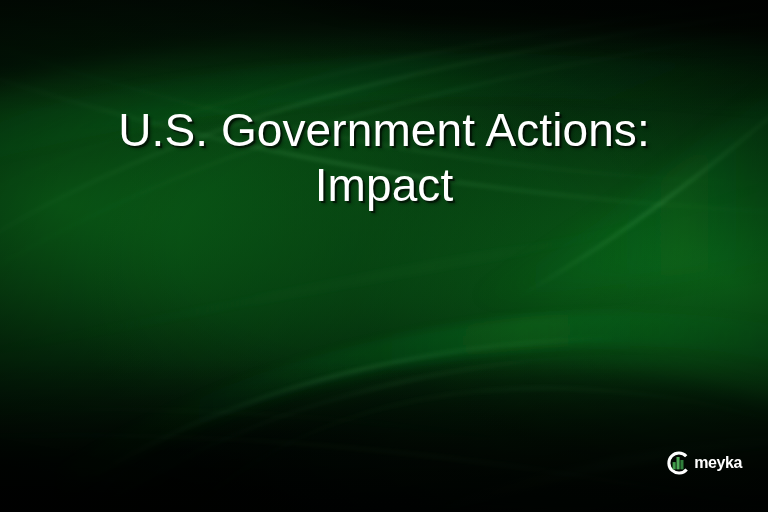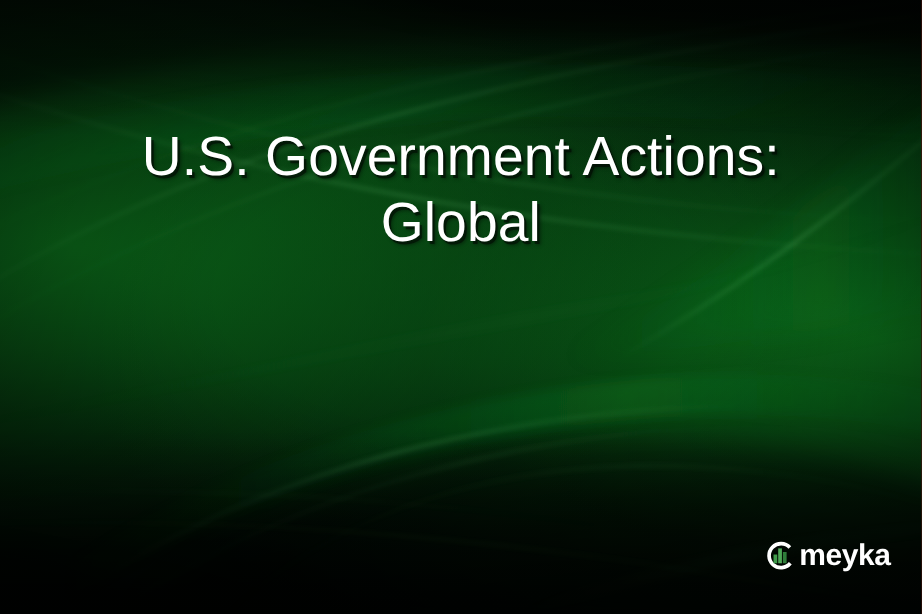--- a/index.html
+++ b/index.html
@@ -7,21 +7,21 @@
     margin: 0;
     padding: 0;
     background: #000;
   }
   .stage {
     position: relative;
     width: 768px;
     height: 512px;
     overflow: hidden;
     font-family: "Liberation Sans", sans-serif;
-    background: #b91c1c;
+    background: #6d28d9;
   }
 
   
   .bg-base {
     position: absolute;
     inset: 0;
     background:
       radial-gradient(120% 90% at 8% 40%, #0a5e17 0%, #07481210 55%, #03140700 80%),
       radial-gradient(110% 80% at 95% 55%, #0c6a1a 0%, #06401180 45%, #02100600 78%),
       radial-gradient(90% 70% at 50% 8%,  #02100600 20%, #010a0480 60%, #000803 100%),
@@ -73,21 +73,21 @@
   }
   .logo-mark {
     width: 26px;
     height: 26px;
     flex: 0 0 26px;
     position: relative;
     top: 0px;
   }
   .logo-mark svg { display: block; width: 26px; height: 26px; }
   .logo-word {
-    font-size: 25px;
+    font-size: 16px;
     font-weight: bold;
     color: #ffffff;
     letter-spacing: -0.4px;
     line-height: 26px;
   }
 </style>
 </head>
 <body>
 
 <div class="stage">
@@ -161,21 +161,21 @@
       <path d="M -60 452 C 60 470 150 492 230 520 L -60 520 Z" fill="#000000" opacity="0.45" filter="url(#soft3)"></path>
 
       <path d="M 220 -40 C 330 20 520 46 830 30 L 830 -40 Z" fill="#000000" opacity="0.40" filter="url(#soft3)"></path>
     </svg>
   </div>
 
   <div class="bg-vignette"></div>
 
   <div class="title-block">
     <div class="title-line">U.S. Government Actions:</div>
-    <div class="title-line">Global</div>
+    <div class="title-line">Impact</div>
   </div>
 
   <div class="logo">
     <span class="logo-mark">
       <svg viewBox="0 0 26 26" xmlns="http://www.w3.org/2000/svg">
 
         <path d="M 21.2 6.2 A 10 10 0 1 0 21.6 19.4" fill="none" stroke="#ffffff" stroke-width="3.1" stroke-linecap="butt"></path>
 
         <rect x="7.6" y="12.1" width="3.1" height="7.3" fill="#3f9a4a"></rect>
         <rect x="11.5" y="7.0" width="3.1" height="12.4" fill="#4fa858"></rect>

